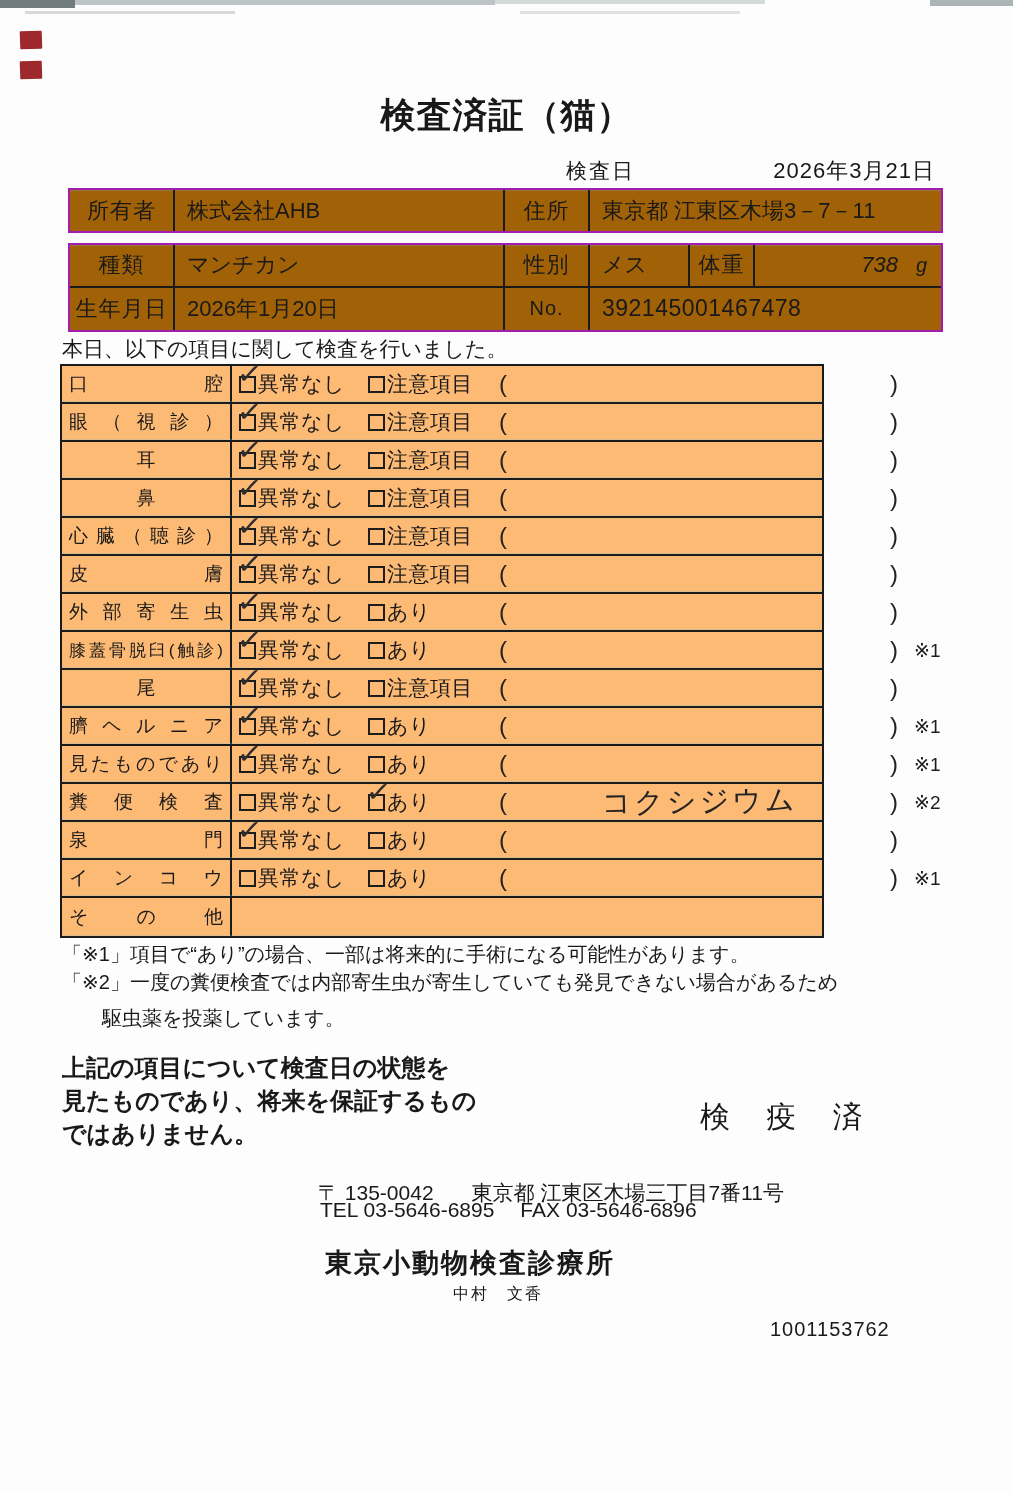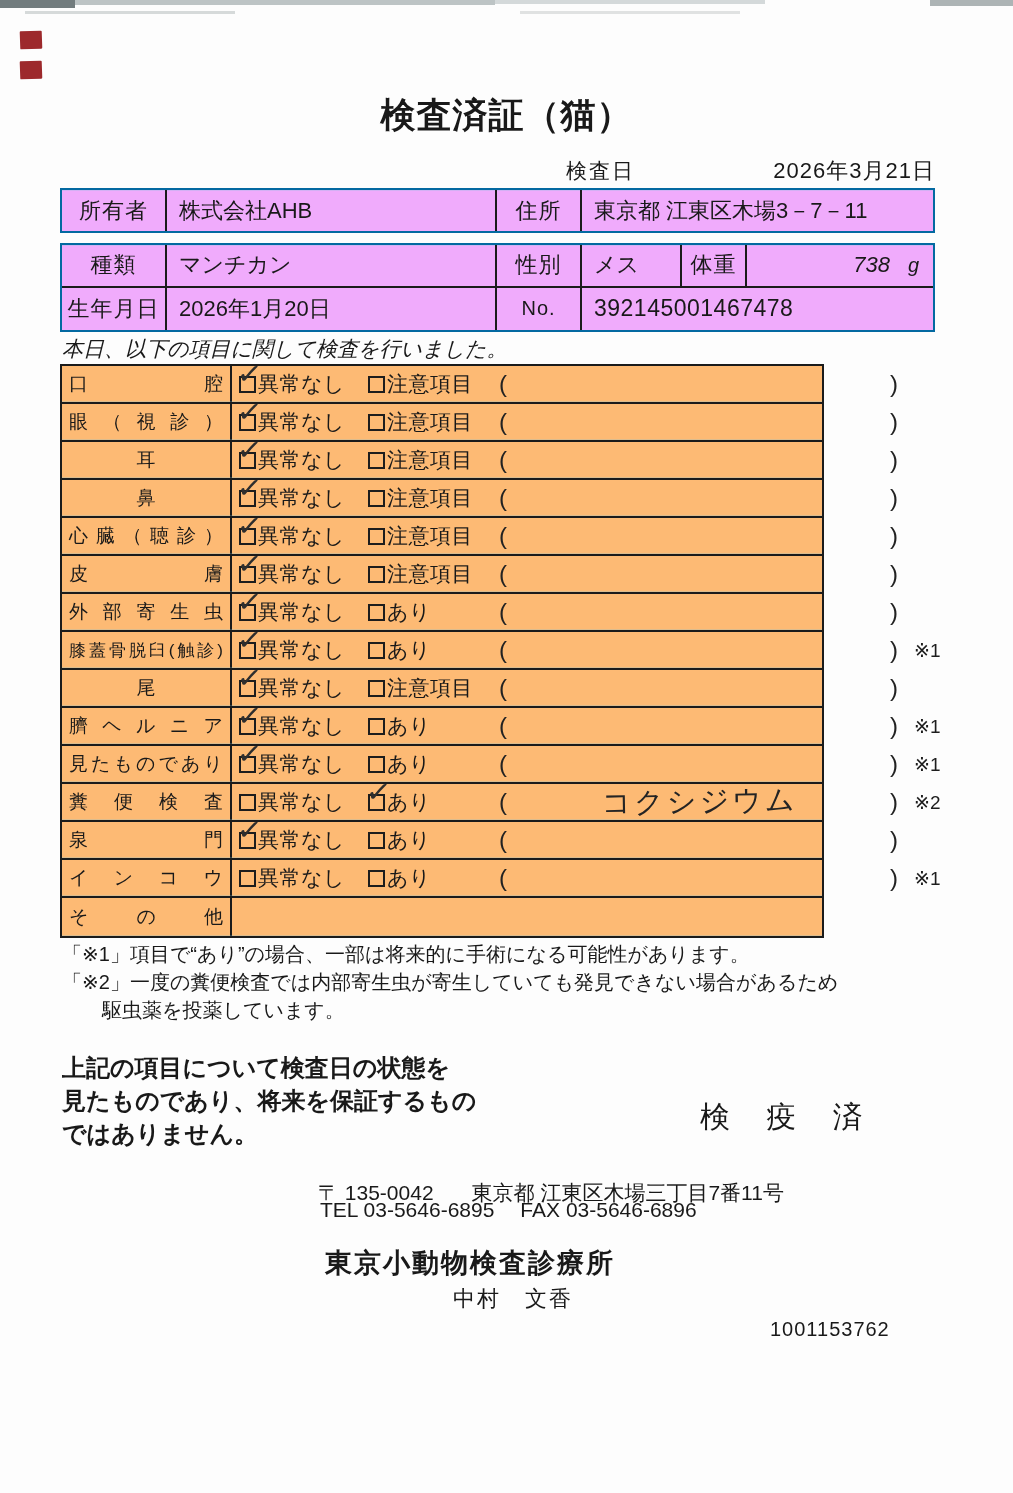--- a/index.html
+++ b/index.html
@@ -18,37 +18,37 @@
   .smear2{left:520px;top:11px;width:220px;height:3px;background:#a8b0b0;opacity:.35;}
   .redmark{width:22px;height:18px;background:#96191c;border-radius:1px;transform:rotate(-2deg);opacity:.93;}
   .red1{left:20px;top:31px;}
   .red2{left:20px;top:61px;}
   
   .doc-title{position:absolute;left:0;top:92px;width:1013px;text-align:center;
     font-size:35px;font-weight:600;letter-spacing:1px;}
   .insp-label{position:absolute;left:566px;top:157px;font-size:21px;font-weight:500;letter-spacing:2px;}
   .insp-value{position:absolute;right:78px;top:156px;font-size:22px;font-weight:500;letter-spacing:1px;}
   
-  .tbl{position:absolute;left:60px;border:2px solid #0369a1;box-sizing:border-box;background:#f0abfc;
+  .tbl{position:absolute;left:68px;border:2px solid #a21caf;box-sizing:border-box;background:#a16207;
     box-shadow:inset 0 3px 0 -2px rgba(120,195,220,.25);}
   .tbl1{top:188px;width:875px;height:45px;display:grid;grid-template-columns:105px 330px 85px 1fr;}
   .tbl2{top:243px;width:875px;height:89px;display:grid;
     grid-template-columns:105px 330px 85px 100px 65px 1fr;grid-template-rows:1fr 1fr;}
   .cell{display:flex;align-items:center;box-sizing:border-box;font-size:22px;overflow:hidden;white-space:nowrap;}
   .cell.lbl{justify-content:center;letter-spacing:1px;}
   .cell.val{padding-left:12px;}
   .br{border-right:2px solid #1b1b1b;}
   .bb{border-bottom:2px solid #1b1b1b;}
   .weight-val{justify-content:flex-end;gap:18px;padding-right:14px;font-style:italic;}
   .weight-val .unit{font-size:20px;}
   .no-lbl{font-size:20px;}
   .no-val{font-size:23px;letter-spacing:.5px;}
   .span-3{grid-column:4/7;}
   
-  .intro{position:absolute;left:62px;top:335px;font-size:21px;font-weight:500;font-style:italic;}
+  .intro{position:absolute;left:62px;top:335px;font-size:21px;font-weight:500;}
   
   .chk-table{position:absolute;left:60px;top:364px;width:764px;border:2px solid #1b1b1b;
     box-sizing:border-box;background:#fdba74;}
   .chk-row{position:relative;display:flex;height:38px;box-sizing:border-box;
     border-bottom:2px solid #1b1b1b;}
   .chk-row:last-child{border-bottom:none;gap:46px;}
   .chk-row::after{content:"";position:absolute;left:0;right:0;bottom:0;height:1px;
     background:rgba(120,195,220,.25);pointer-events:none;}
   .chk-name{width:170px;box-sizing:border-box;border-right:2px solid #1b1b1b;
     display:flex;align-items:center;padding:0 7px;font-size:19px;}
@@ -66,29 +66,29 @@
   .cb-label{font-size:21px;letter-spacing:.5px;}
   .paren{position:absolute;top:50%;transform:translateY(-50%);font-size:24px;color:#222;}
   .p-open{left:267px;}
   .p-close{left:658px;}
   .paren-value{position:absolute;left:285px;width:365px;top:50%;transform:translateY(-50%) rotate(-1deg);
     text-align:center;font-size:29px;font-weight:500;letter-spacing:3px;color:#242424;}
   .chk-note{position:absolute;left:852px;top:50%;transform:translateY(-50%);
     font-size:19px;white-space:nowrap;color:#1d1d1d;}
   
   .notes{position:absolute;left:62px;top:940px;font-size:20px;line-height:28px;}
-  .notes .indent{padding-left:40px;}
+  .notes .indent{padding-left:40px;margin-top:8px;}
   
   .disclaimer{position:absolute;left:62px;top:1051px;font-size:24px;font-weight:600;line-height:33px;}
   .stamp{position:absolute;left:700px;top:1097px;font-size:30px;font-weight:500;letter-spacing:14px;white-space:nowrap;}
   
   .postal-row{position:absolute;left:318px;top:1179px;display:flex;gap:38px;font-size:21px;font-weight:500;}
   .tel-row{position:absolute;left:320px;top:1198px;display:flex;gap:26px;font-size:21px;}
   .clinic-name{position:absolute;left:325px;top:1245px;font-size:27px;font-weight:600;letter-spacing:2px;}
-  .vet-name{position:absolute;left:453px;top:1284px;font-size:22px;letter-spacing:2px;}
+  .vet-name{position:absolute;left:453px;top:1284px;font-size:16px;letter-spacing:2px;}
   .serial{position:absolute;left:770px;top:1318px;font-size:20px;letter-spacing:1px;}
 </style>
 </head>
 <body>
 
 <div class="page">
 
   <div class="artifact band1"></div>
   <div class="artifact band2"></div>
   <div class="artifact band3"></div>

